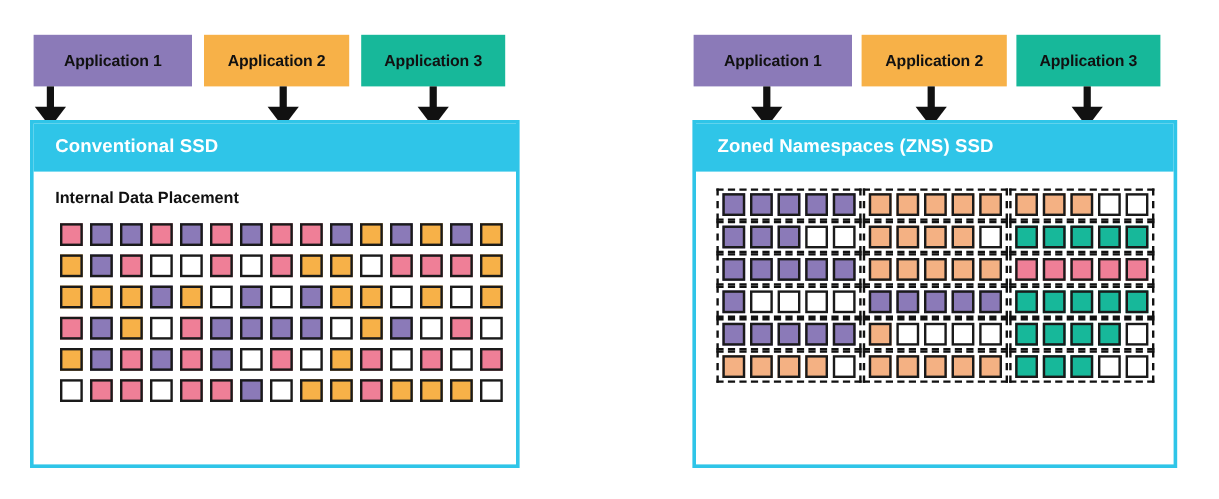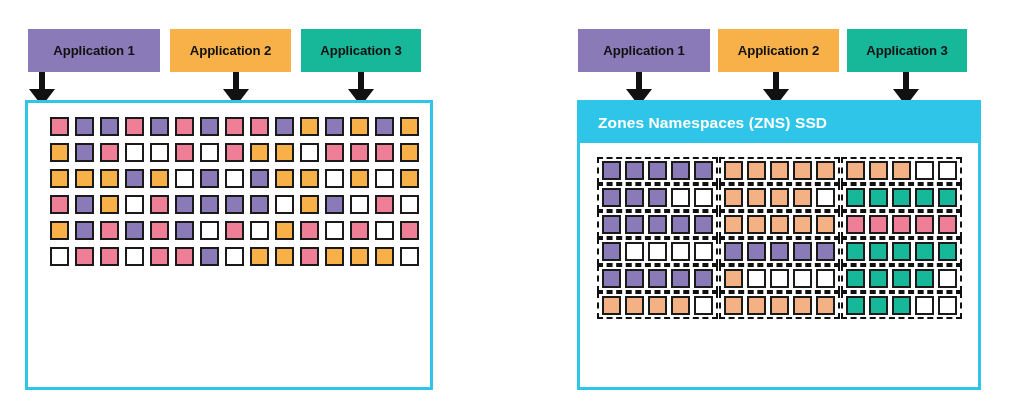--- a/index.html
+++ b/index.html
@@ -146,21 +146,23 @@
       </div>
       <div class="arrow" style="left: 223px; top: 72px;">
         <div class="shaft"></div>
         <div class="head"></div>
       </div>
       <div class="arrow" style="left: 348px; top: 72px;">
         <div class="shaft"></div>
         <div class="head"></div>
       </div>
       <div class="ssd" style="left: 25px; width: 408px; height: 290px;">
+        <div class="ssd-header">Conventional SSD</div>
         <div class="ssd-body">
+          <div class="ssd-subtitle">Internal Data Placement</div>
           <div class="grid-plain">
             <div class="grid-row">
               <div class="cell" style="background: rgb(239, 127, 151);"></div>
               <div class="cell" style="background: rgb(139, 122, 184);"></div>
               <div class="cell" style="background: rgb(139, 122, 184);"></div>
               <div class="cell" style="background: rgb(239, 127, 151);"></div>
               <div class="cell" style="background: rgb(139, 122, 184);"></div>
               <div class="cell" style="background: rgb(239, 127, 151);"></div>
               <div class="cell" style="background: rgb(139, 122, 184);"></div>
               <div class="cell" style="background: rgb(239, 127, 151);"></div>
@@ -279,21 +281,21 @@
       </div>
       <div class="arrow" style="left: 255px; top: 72px;">
         <div class="shaft"></div>
         <div class="head"></div>
       </div>
       <div class="arrow" style="left: 385px; top: 72px;">
         <div class="shaft"></div>
         <div class="head"></div>
       </div>
       <div class="ssd" style="left: 69px; width: 404px; height: 290px;">
-        <div class="ssd-header">Zones Namespaces (ZNS) SSD</div>
+        <div class="ssd-header">Zoned Namespaces (ZNS) SSD</div>
         <div class="ssd-body">
           <div class="grid-zoned">
             <div class="zrow">
               <div class="zone">
                 <div class="zcell" style="background: rgb(139, 122, 184);"></div>
                 <div class="zcell" style="background: rgb(139, 122, 184);"></div>
                 <div class="zcell" style="background: rgb(139, 122, 184);"></div>
                 <div class="zcell" style="background: rgb(139, 122, 184);"></div>
                 <div class="zcell" style="background: rgb(139, 122, 184);"></div>
               </div>

